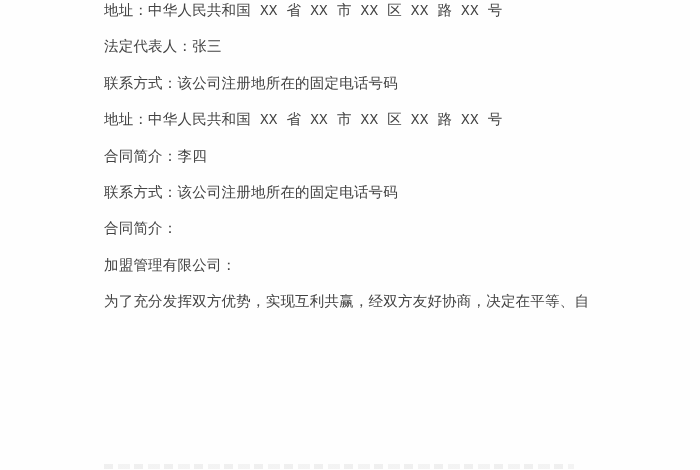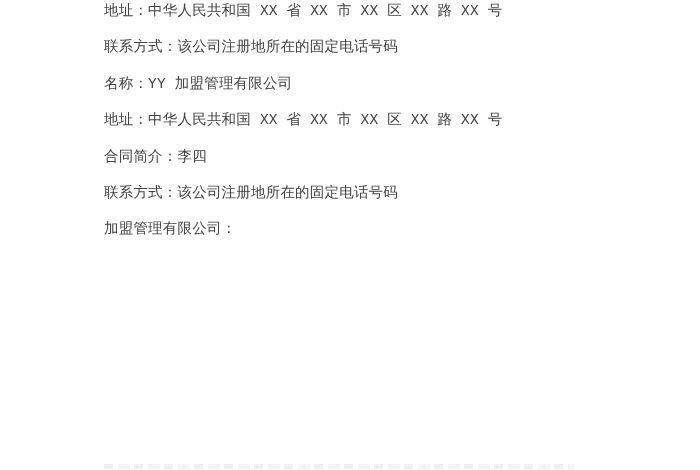--- a/index.html
+++ b/index.html
@@ -47,21 +47,23 @@
     );
     opacity: 0.8;
   }
 </style>
 </head>
 <body>
 
 <div id="screen">
   <div class="doc">
     <p>地址：中华人民共和国 XX 省 XX 市 XX 区 XX 路 XX 号</p>
+    <p>法定代表人：张三</p>
     <p>联系方式：该公司注册地所在的固定电话号码</p>
-    <p>名称：YY 加盟管理有限公司</p>
     <p>地址：中华人民共和国 XX 省 XX 市 XX 区 XX 路 XX 号</p>
     <p>合同简介：李四</p>
     <p>联系方式：该公司注册地所在的固定电话号码</p>
+    <p>合同简介：</p>
     <p>加盟管理有限公司：</p>
+    <p>为了充分发挥双方优势，实现互利共赢，经双方友好协商，决定在平等、自</p>
   </div>
   <div class="clipped-line-artifact"></div>
 </div>
 
 </body></html>

